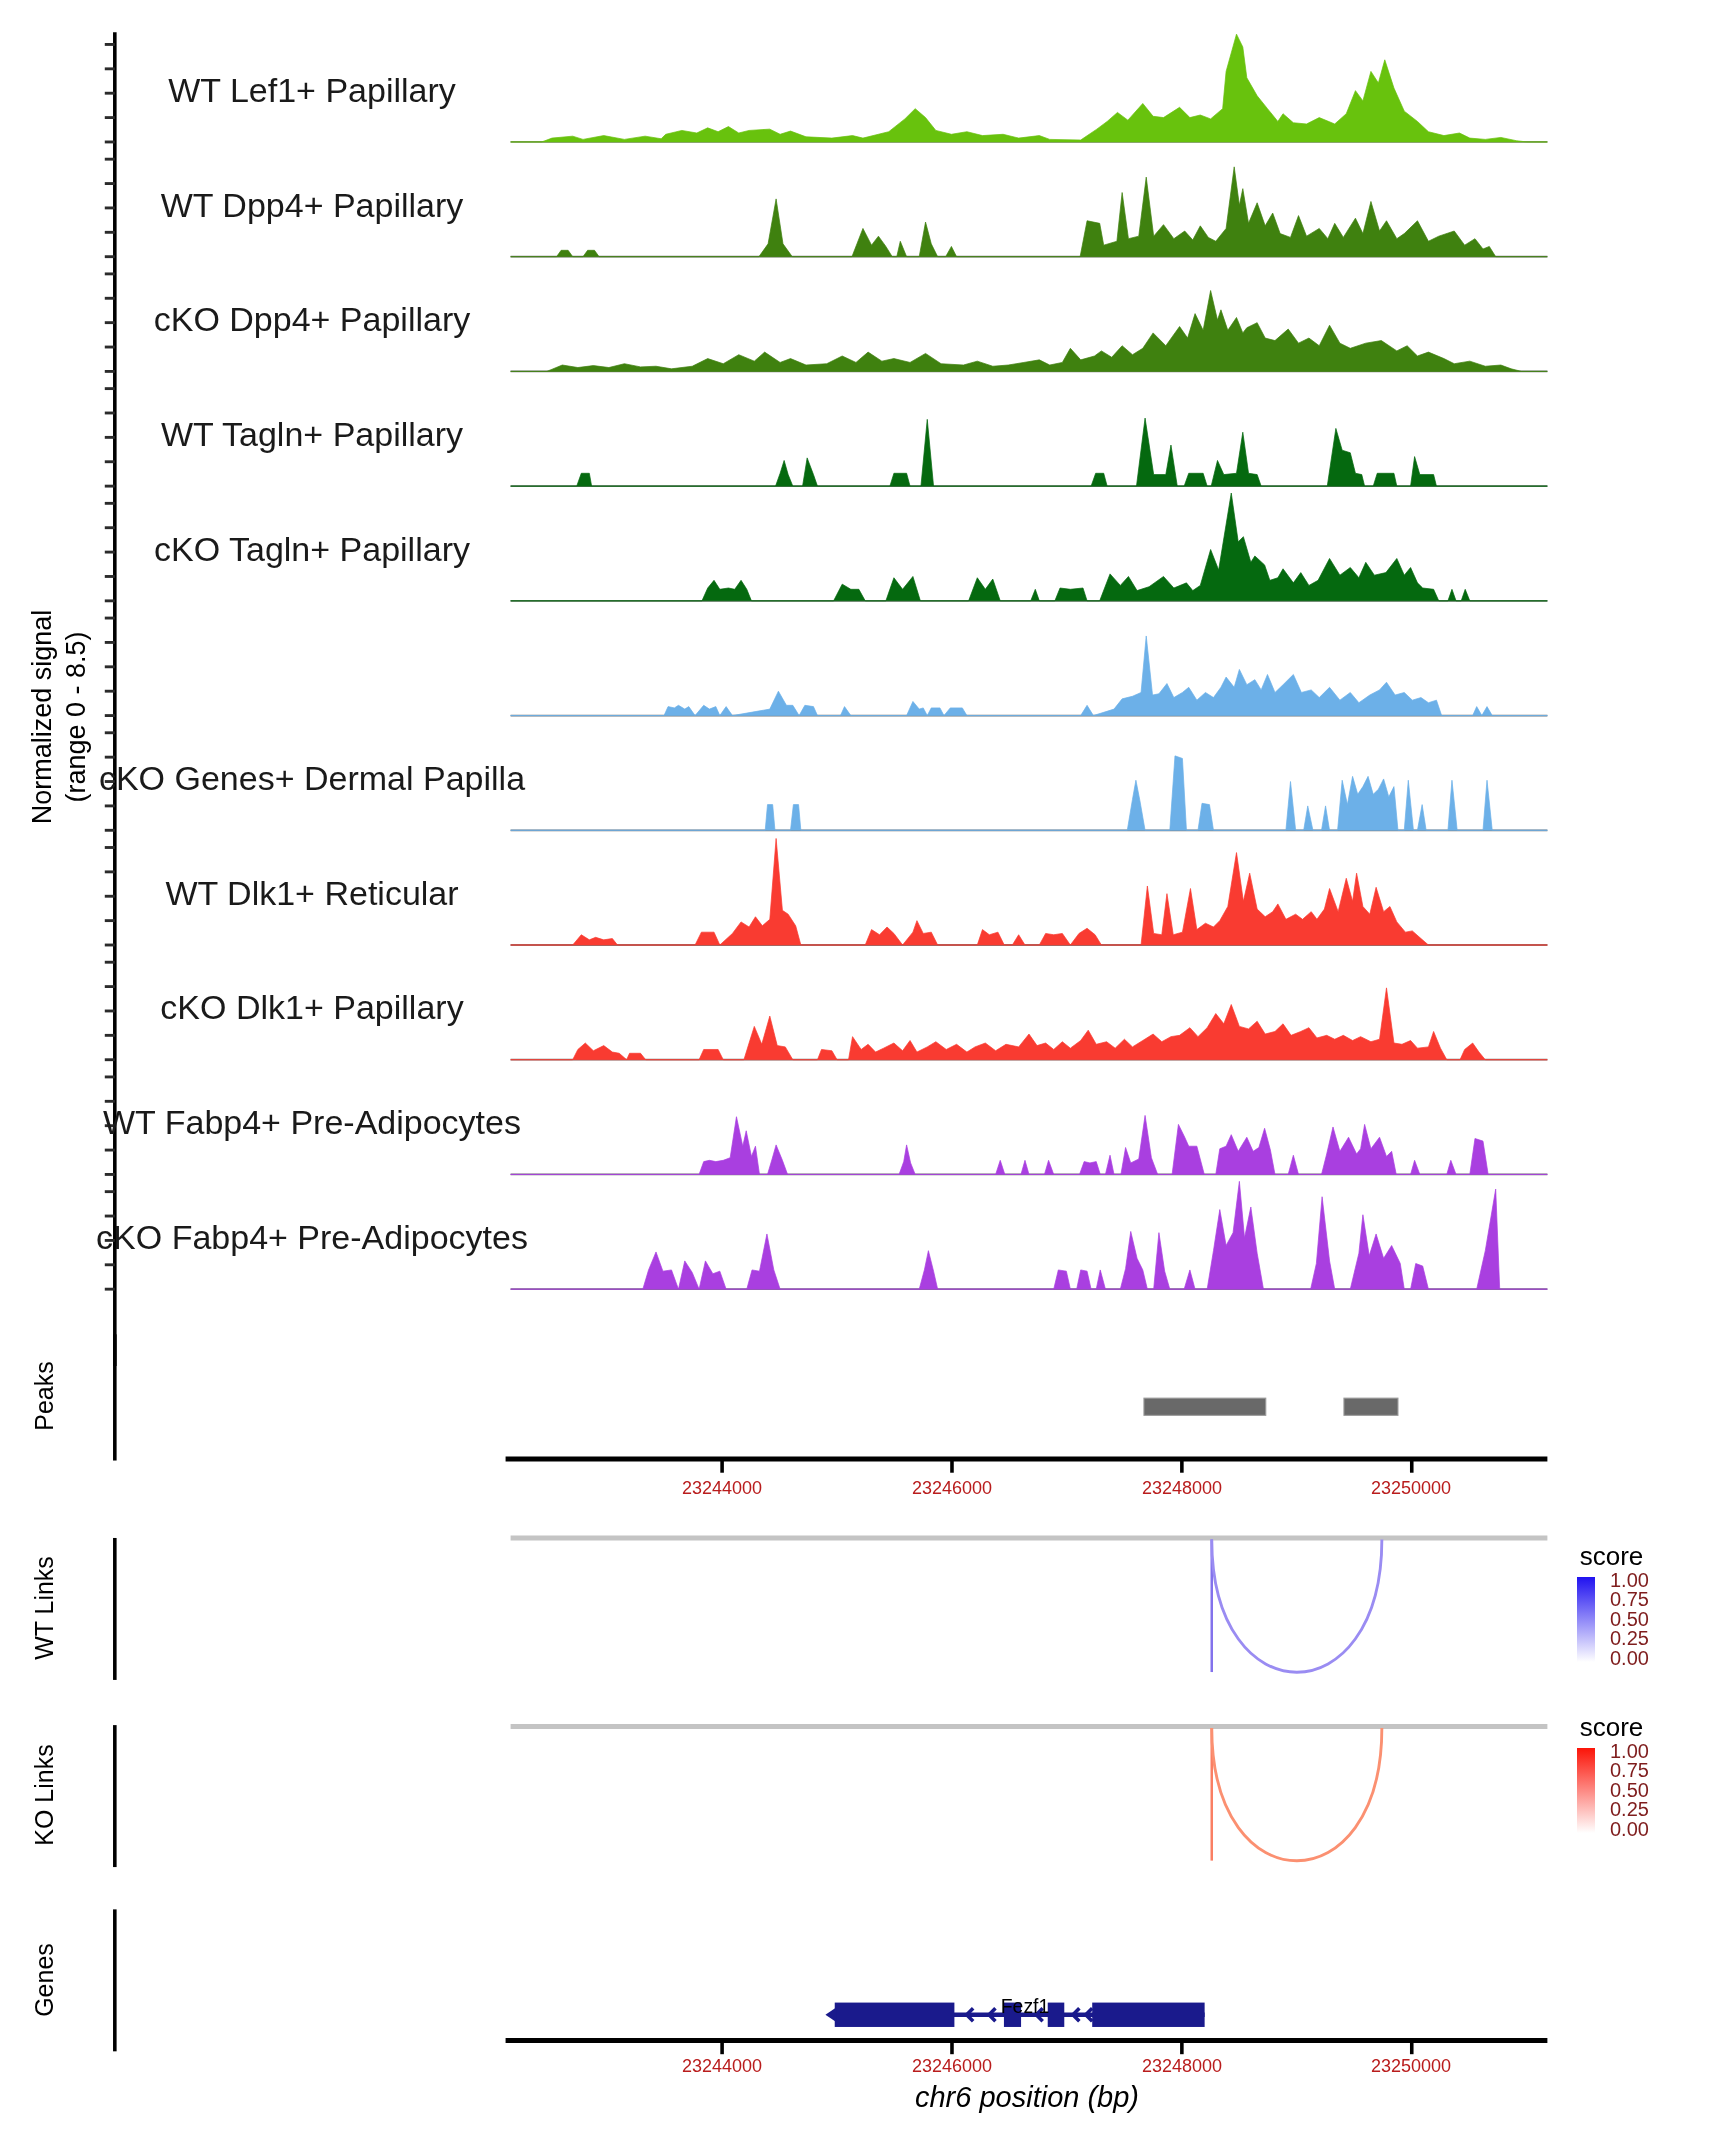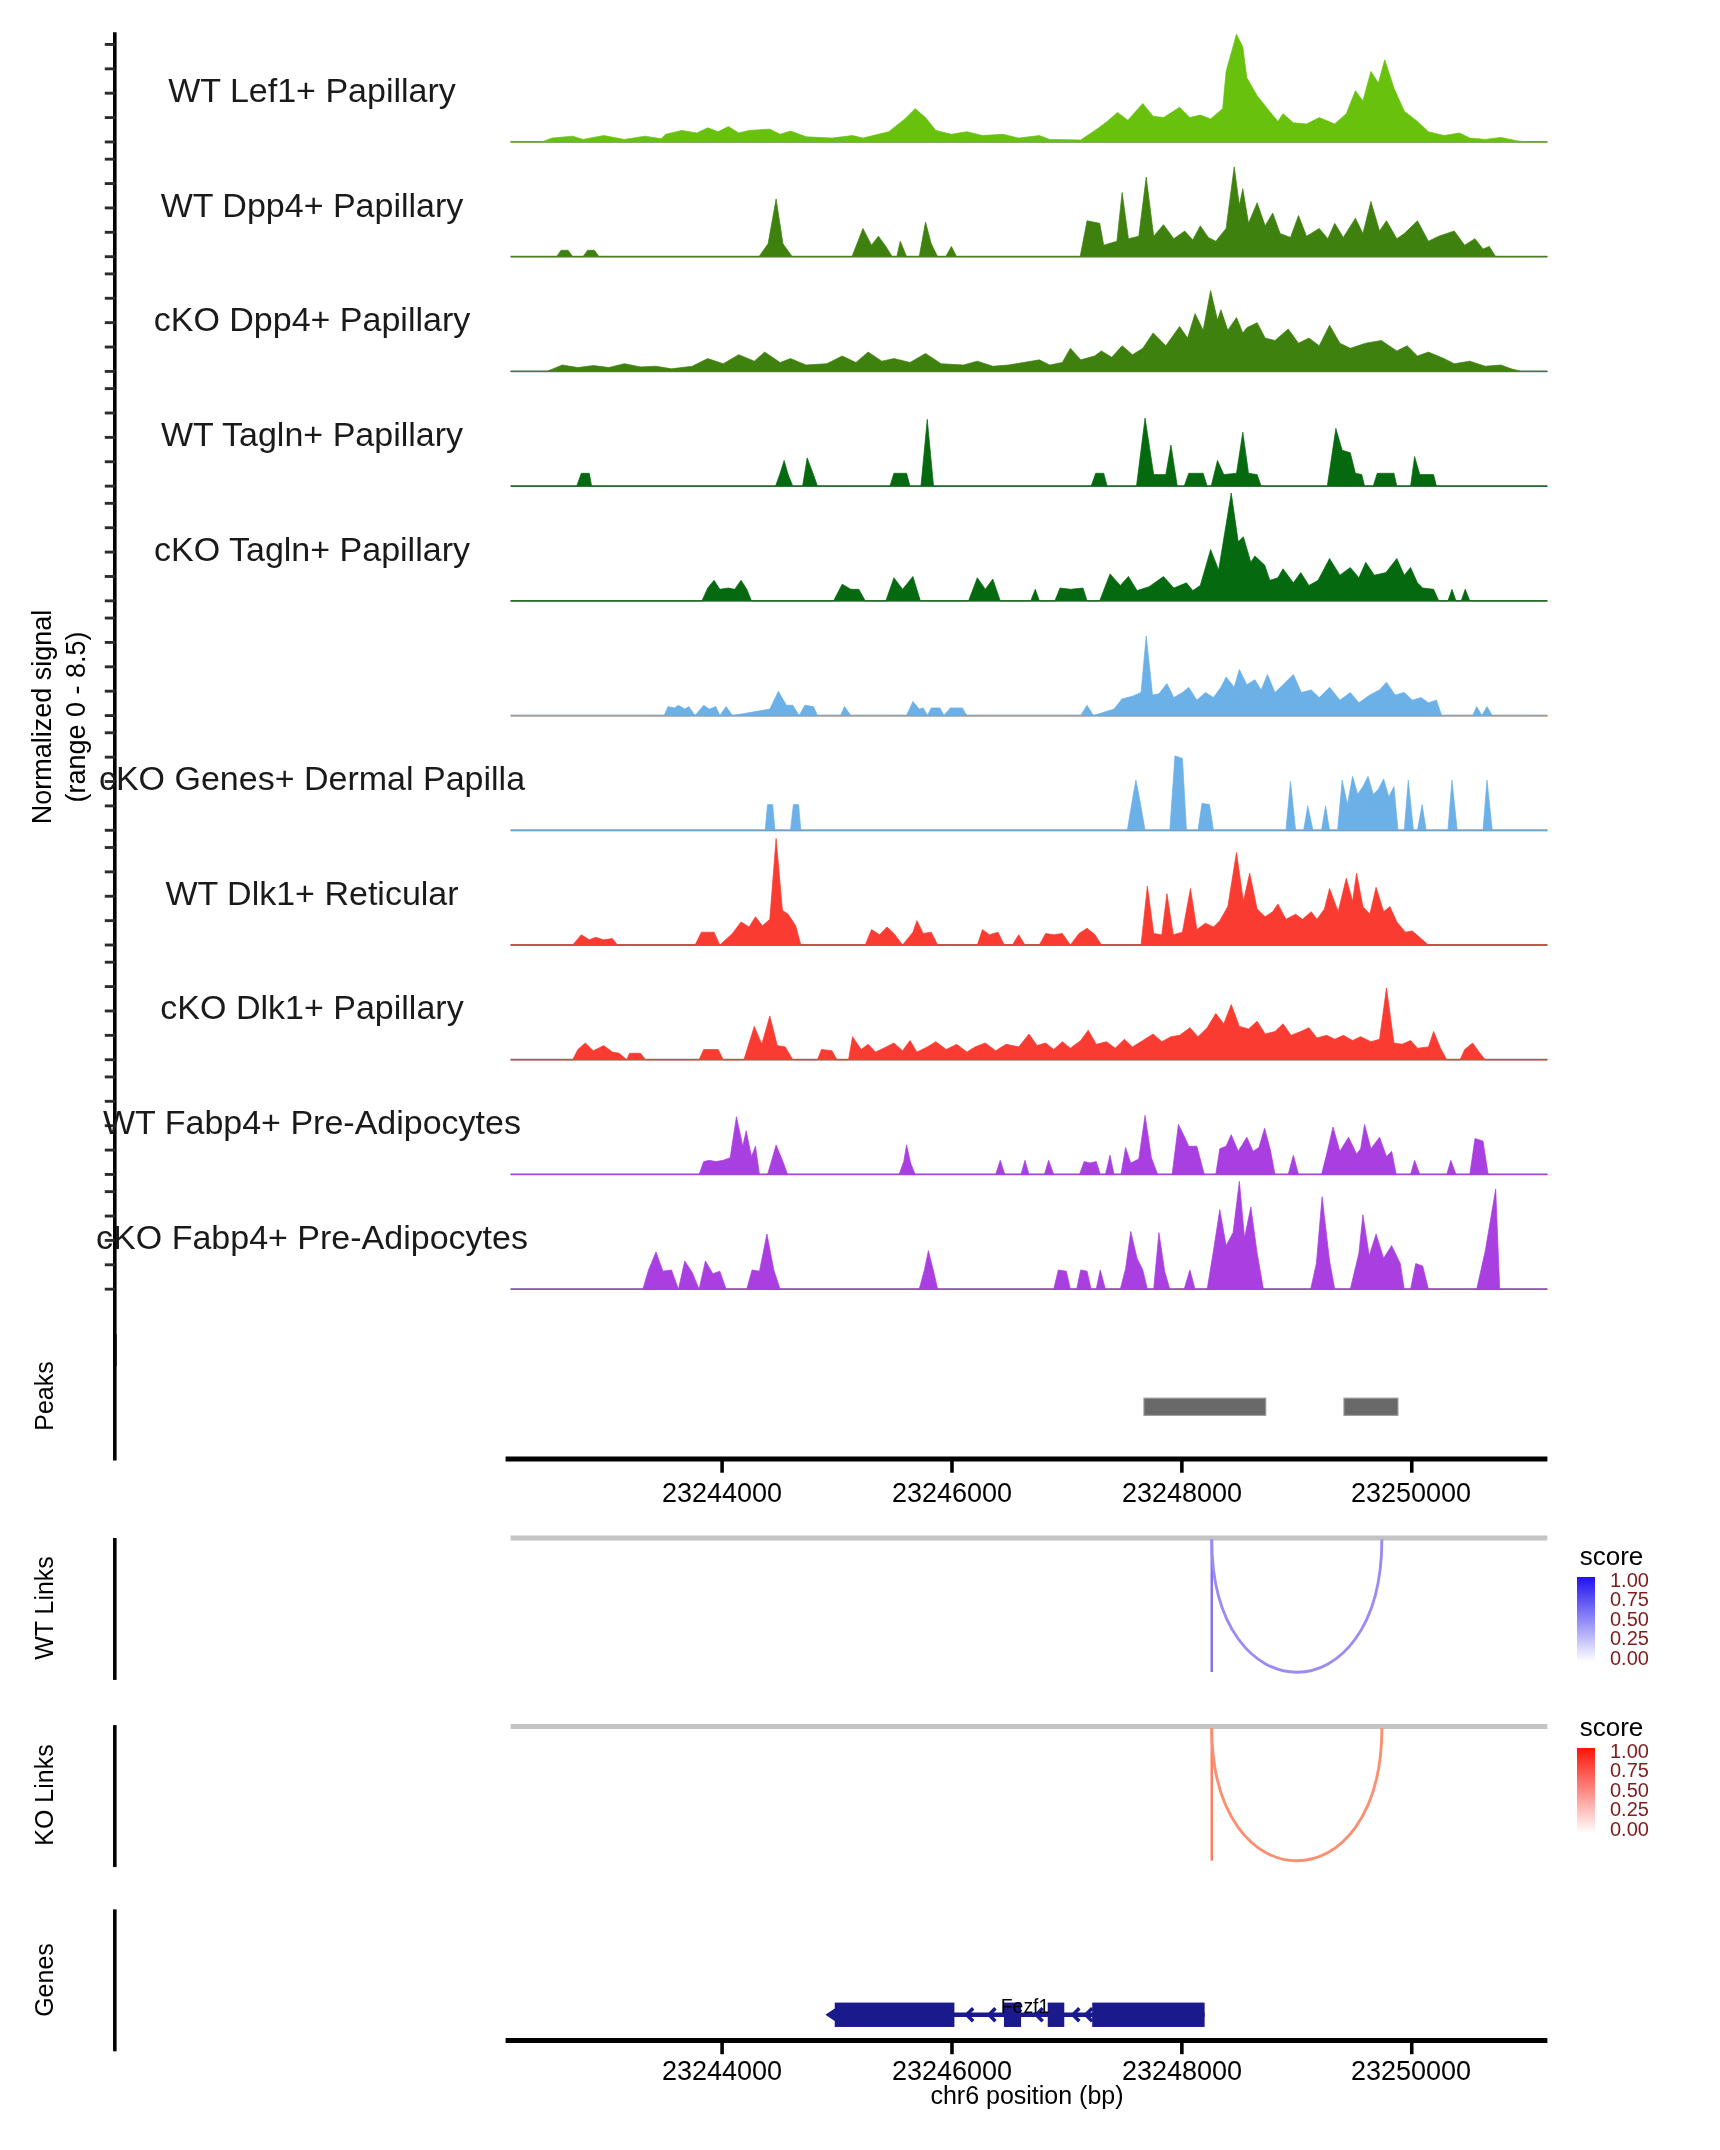--- a/index.html
+++ b/index.html
@@ -5,22 +5,22 @@
   html,body{margin:0;padding:0;background:#ffffff;}
   #page{position:relative;width:1721px;height:2151px;background:#ffffff;
         font-family:"Liberation Sans","DejaVu Sans",sans-serif;color:#111;overflow:hidden;}
   #gfx{position:absolute;left:0;top:0;}
   .track-label{position:absolute;left:79px;width:466px;text-align:center;
                font-size:34px;line-height:32px;color:#1a1a1a;white-space:nowrap;}
   .sec-label{position:absolute;transform:translate(-50%,-50%) rotate(-90deg);
              font-size:25px;color:#000;white-space:nowrap;}
   .ylab{position:absolute;left:-181px;top:683px;width:480px;text-align:center;
         transform:rotate(-90deg);font-size:27px;line-height:34px;color:#000;}
-  .xtick{position:absolute;transform:translateX(-50%);font-size:27px;color:#000000;white-space:nowrap;}
-  .axis-title{position:absolute;transform:translateX(-50%);font-size:25px;color:#000;white-space:nowrap;}
+  .xtick{position:absolute;transform:translateX(-50%);font-size:18px;color:#b91c1c;white-space:nowrap;}
+  .axis-title{position:absolute;transform:translateX(-50%);font-size:29px;color:#000;white-space:nowrap;font-style:italic;}
   .gene-label{position:absolute;transform:translateX(-50%);font-size:19.4px;color:#000;margin-top:48px;}
   .legend{position:absolute;left:1574px;width:143px;}
   .legend-title{font-size:26px;color:#000;margin-left:5.7px;}
   .legend-bar{position:absolute;left:2.9px;top:36px;width:18.6px;height:85px;}
   .legend-labels{position:absolute;left:36px;top:30px;font-size:20px;line-height:19.4px;color:#7f1d1d;}
 </style>
 </head>
 <body>
 
 <div id="page">

